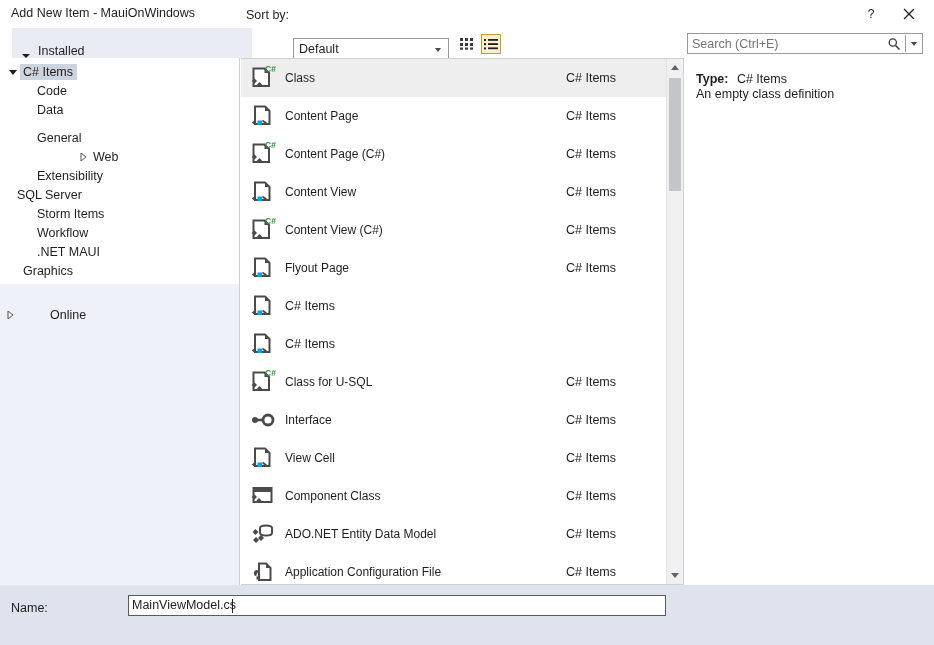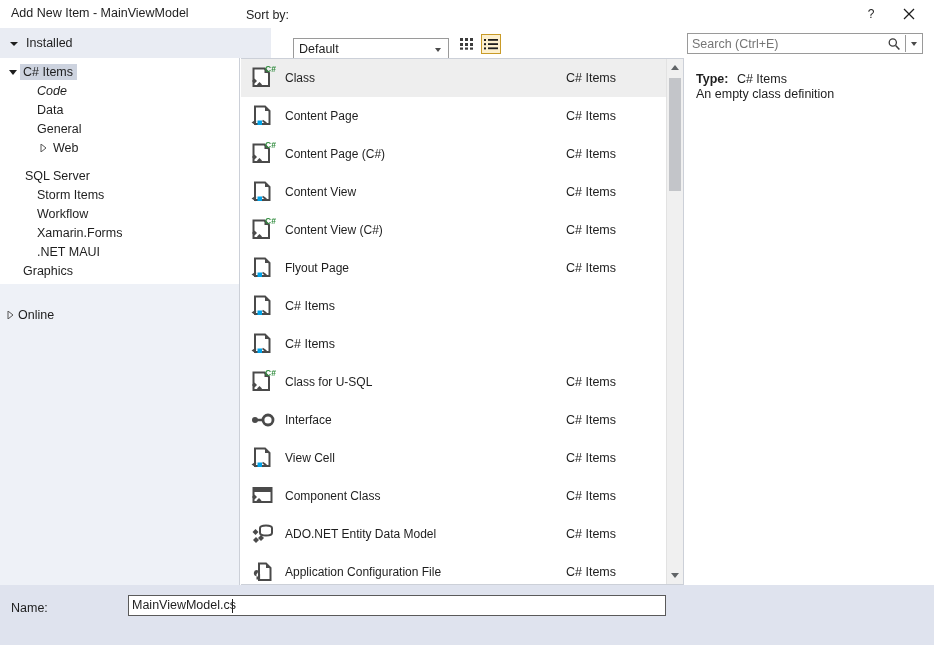--- a/index.html
+++ b/index.html
@@ -53,25 +53,25 @@
 
   
   .toolbar {
     position: absolute;
     left: 0; top: 28px;
     width: 934px; height: 30px;
     background: #ffffff;
   }
   .installed-header {
     position: absolute;
-    left: 0; top: 0;
-    width: 271px; height: 30px;
+    left: 12px; top: 0;
+    width: 240px; height: 30px;
     background: #e9ecf3;
     display: flex;
-    align-items: center;
+    align-items: flex-end;
   }
   .tri {
     width: 0; height: 0;
     margin-left: 10px;
     margin-right: 8px;
     border-left: 4.5px solid #1e1e1e;
     border-top: 4.5px solid transparent;
     border-bottom: 4.5px solid transparent;
   }
   .tri.open {
@@ -206,20 +206,21 @@
     background: #cdd3df;
   }
   .tree-online {
     position: absolute;
     left: 0; top: 243px;
     width: 239px;
     height: 28px;
     display: flex;
     align-items: center;
     background: #eef1f7;
+    gap: 32px;
   }
 
   
   .list-panel {
     position: absolute;
     left: 241px; top: 58px;
     width: 443px; height: 527px;
     background: #ffffff;
     border: 1px solid #ccd0d8;
     border-left: none;
@@ -363,21 +364,21 @@
     width: 1px; height: 14px;
     background: #1e1e1e;
   }
 </style>
 </head>
 <body>
 
 <div class="dialog">
 
   <div class="titlebar">
-    <div class="title-text">Add New Item - MainViewModel</div>
+    <div class="title-text">Add New Item - MauiOnWindows</div>
 
     <div class="title-btn" id="help-btn">
       <svg width="14" height="14" viewBox="0 0 14 14">
         <text x="7" y="11" font-family="Liberation Sans, sans-serif" font-size="12" fill="#1e1e1e" text-anchor="middle">?</text>
       </svg>
     </div>
 
     <div class="title-btn" id="close-btn">
       <svg width="14" height="14" viewBox="0 0 14 14">
         <line x1="2" y1="2" x2="12" y2="12" stroke="#1e1e1e" stroke-width="1.3"></line>
@@ -442,48 +443,48 @@
 
       <div class="tree-node selected" style="padding-left:6px;">
         <span class="node-arrow">
           <svg width="8" height="8" viewBox="0 0 8 8">
             <polygon points="0,2 8,2 4,7" fill="#1e1e1e"></polygon>
           </svg>
         </span>
         <span class="node-text">C# Items</span>
       </div>
 
-      <div class="tree-node" style="padding-left:34px;font-style:italic;">
+      <div class="tree-node" style="padding-left:34px;">
         <span class="node-text">Code</span>
       </div>
       <div class="tree-node" style="padding-left:34px;">
         <span class="node-text">Data</span>
       </div>
-      <div class="tree-node" style="padding-left:34px;">
+      <div class="tree-node" style="padding-left:34px;margin-top:9px;">
         <span class="node-text">General</span>
       </div>
-      <div class="tree-node" style="padding-left:36px;">
+      <div class="tree-node" style="padding-left:36px;margin-left:40px;">
         <span class="node-arrow">
           <svg width="8" height="8" viewBox="0 0 8 8">
             <polygon points="2,0 7,4 2,8" fill="none" stroke="#555" stroke-width="1"></polygon>
           </svg>
         </span>
         <span class="node-text">Web</span>
       </div>
-      <div class="tree-node" style="padding-left:22px;margin-top:9px;">
+      <div class="tree-node" style="padding-left:34px;">
+        <span class="node-text">Extensibility</span>
+      </div>
+      <div class="tree-node" style="padding-left:14px;">
         <span class="node-text">SQL Server</span>
       </div>
       <div class="tree-node" style="padding-left:34px;">
         <span class="node-text">Storm Items</span>
       </div>
       <div class="tree-node" style="padding-left:34px;">
         <span class="node-text">Workflow</span>
-      </div>
-      <div class="tree-node" style="padding-left:34px;">
-        <span class="node-text">Xamarin.Forms</span>
       </div>
       <div class="tree-node" style="padding-left:34px;">
         <span class="node-text">.NET MAUI</span>
       </div>
       <div class="tree-node" style="padding-left:20px;">
         <span class="node-text">Graphics</span>
       </div>
     </div>
 
     <div class="tree-online">

